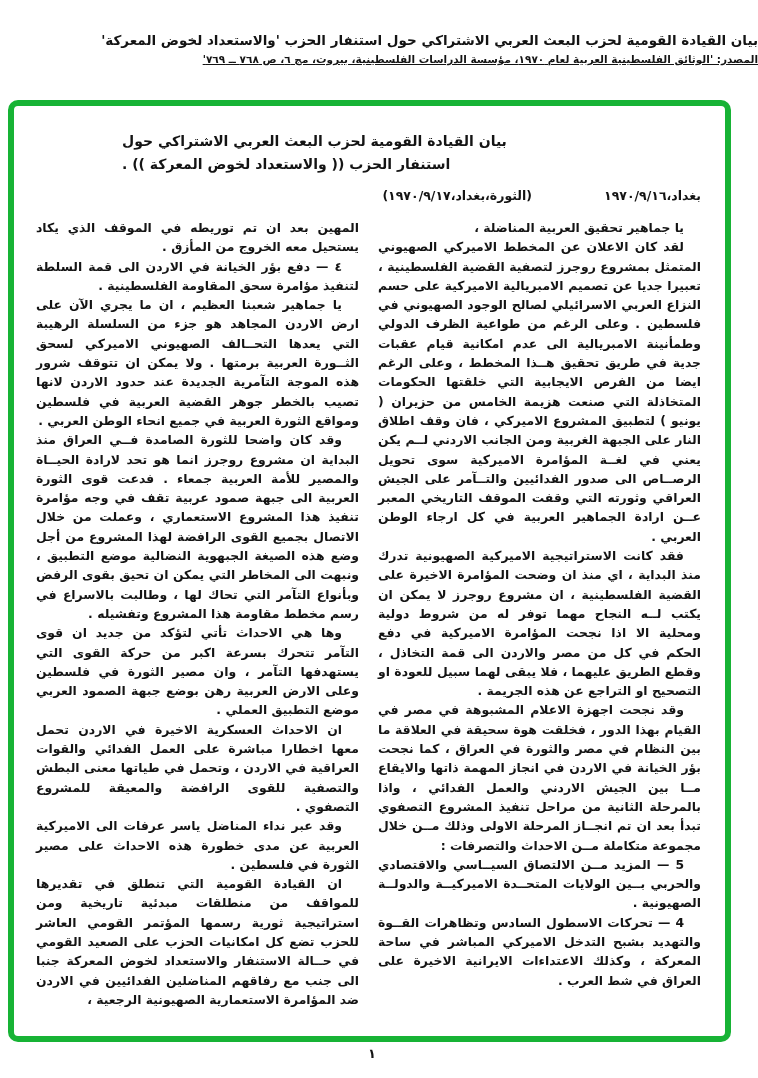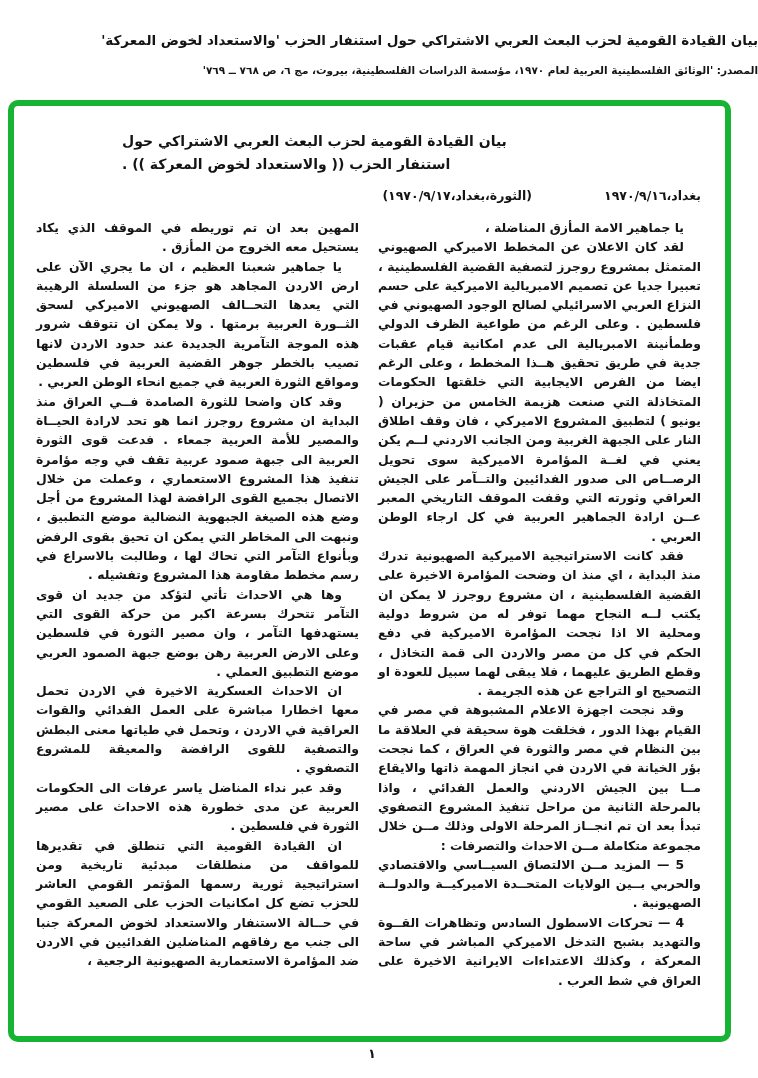--- a/index.html
+++ b/index.html
@@ -2,21 +2,21 @@
 <html lang="ar"><head>
 <meta charset="utf-8">
 <style>
   html, body { margin: 0; padding: 0; background: #ffffff; }
   body {
     width: 758px; height: 1078px; position: relative; overflow: hidden;
     font-family: "DejaVu Sans", sans-serif; color: #141414;
   }
   .doc-header { position: absolute; top: 32px; left: 0; right: 0; direction: rtl; }
   .doc-header .h1 { font-weight: bold; font-size: 13.5px; letter-spacing: 0; }
-  .doc-header .h2 { font-weight: bold; font-size: 10.5px; margin-top: 16px; }
+  .doc-header .h2 { font-weight: bold; font-size: 10.5px; margin-top: 5px; text-decoration: underline; }
 
   .green-box {
     position: absolute; left: 8px; top: 100px; width: 723px; height: 942px;
     box-sizing: border-box; border: 6px solid #17b335; border-radius: 10px;
     padding: 24px 24px 0 22px; overflow: hidden; direction: rtl;
   }
   .doc-title { margin-left: 0; margin-right: 80px; padding-left: 0; direction: rtl;
                text-align: left; font-weight: bold; font-size: 14px; line-height: 23px; }
   .doc-title .line { white-space: nowrap; margin-left: 86px; }
   .dateline { display: flex; direction: rtl; gap: 72px; margin-top: 12px;
@@ -45,32 +45,33 @@
     <div class="line">استنفار الحزب (( والاستعداد لخوض المعركة )) .</div>
   </div>
 
   <div class="dateline">
     <span>بغداد،١٩٧٠/٩/١٦</span>
     <span>(الثورة،بغداد،١٩٧٠/٩/١٧)</span>
   </div>
 
   <div class="columns">
     <div class="col">
-        <p>يا جماهير الامة المأزق المناضلة ،</p>
+        <p>يا جماهير تحقيق العربية المناضلة ،</p>
         <p>لقد كان الاعلان عن المخطط الاميركي الصهيوني المتمثل بمشروع روجرز لتصفية القضية الفلسطينية ، تعبيرا جديا عن تصميم الامبريالية الاميركية على حسم النزاع العربي الاسرائيلي لصالح الوجود الصهيوني في فلسطين . وعلى الرغم من طواعية الظرف الدولي وطمأنينة الامبريالية الى عدم امكانية قيام عقبات جدية في طريق تحقيق هــذا المخطط ، وعلى الرغم ايضا من الفرص الايجابية التي خلقتها الحكومات المتخاذلة التي صنعت هزيمة الخامس من حزيران ( يونيو ) لتطبيق المشروع الاميركي ، فان وقف اطلاق النار على الجبهة الغربية ومن الجانب الاردني لــم يكن يعني في لغــة المؤامرة الاميركية سوى تحويل الرصــاص الى صدور الفدائيين والتــآمر على الجيش العراقي وثورته التي وقفت الموقف التاريخي المعبر عــن ارادة الجماهير العربية في كل ارجاء الوطن العربي .</p>
         <p>فقد كانت الاستراتيجية الاميركية الصهيونية تدرك منذ البداية ، اي منذ ان وضحت المؤامرة الاخيرة على القضية الفلسطينية ، ان مشروع روجرز لا يمكن ان يكتب لــه النجاح مهما توفر له من شروط دولية ومحلية الا اذا نجحت المؤامرة الاميركية في دفع الحكم في كل من مصر والاردن الى قمة التخاذل ، وقطع الطريق عليهما ، فلا يبقى لهما سبيل للعودة او التصحيح او التراجع عن هذه الجريمة .</p>
         <p>وقد نجحت اجهزة الاعلام المشبوهة في مصر في القيام بهذا الدور ، فخلقت هوة سحيقة في العلاقة ما بين النظام في مصر والثورة في العراق ، كما نجحت بؤر الخيانة في الاردن في انجاز المهمة ذاتها والايقاع مــا بين الجيش الاردني والعمل الفدائي ، واذا بالمرحلة الثانية من مراحل تنفيذ المشروع التصفوي تبدأ بعد ان تم انجــاز المرحلة الاولى وذلك مــن خلال مجموعة متكاملة مــن الاحداث والتصرفات :</p>
         <p>5 — المزيد مــن الالتصاق السيــاسي والاقتصادي والحربي بــين الولايات المتحــدة الاميركيــة والدولــة الصهيونية .</p>
         <p>4 — تحركات الاسطول السادس وتظاهرات القــوة والتهديد بشبح التدخل الاميركي المباشر في ساحة المعركة ، وكذلك الاعتداءات الايرانية الاخيرة على العراق في شط العرب .</p>
       </div>
     <div class="col">
         <p class="cont">المهين بعد ان تم توريطه في الموقف الذي يكاد يستحيل معه الخروج من المأزق .</p>
+        <p>٤ — دفع بؤر الخيانة في الاردن الى قمة السلطة لتنفيذ مؤامرة سحق المقاومة الفلسطينية .</p>
         <p>يا جماهير شعبنا العظيم ، ان ما يجري الآن على ارض الاردن المجاهد هو جزء من السلسلة الرهيبة التي يعدها التحــالف الصهيوني الاميركي لسحق الثــورة العربية برمتها . ولا يمكن ان تتوقف شرور هذه الموجة التآمرية الجديدة عند حدود الاردن لانها تصيب بالخطر جوهر القضية العربية في فلسطين ومواقع الثورة العربية في جميع انحاء الوطن العربي .</p>
         <p>وقد كان واضحا للثورة الصامدة فــي العراق منذ البداية ان مشروع روجرز انما هو تحد لارادة الحيــاة والمصير للأمة العربية جمعاء . فدعت قوى الثورة العربية الى جبهة صمود عربية تقف في وجه مؤامرة تنفيذ هذا المشروع الاستعماري ، وعملت من خلال الاتصال بجميع القوى الرافضة لهذا المشروع من أجل وضع هذه الصيغة الجبهوية النضالية موضع التطبيق ، ونبهت الى المخاطر التي يمكن ان تحيق بقوى الرفض وبأنواع التآمر التي تحاك لها ، وطالبت بالاسراع في رسم مخطط مقاومة هذا المشروع وتفشيله .</p>
         <p>وها هي الاحداث تأتي لتؤكد من جديد ان قوى التآمر تتحرك بسرعة اكبر من حركة القوى التي يستهدفها التآمر ، وان مصير الثورة في فلسطين وعلى الارض العربية رهن بوضع جبهة الصمود العربي موضع التطبيق العملي .</p>
         <p>ان الاحداث العسكرية الاخيرة في الاردن تحمل معها اخطارا مباشرة على العمل الفدائي والقوات العراقية في الاردن ، وتحمل في طياتها معنى البطش والتصفية للقوى الرافضة والمعيقة للمشروع التصفوي .</p>
-        <p>وقد عبر نداء المناضل ياسر عرفات الى الحكومات العربية عن مدى خطورة هذه الاحداث على مصير الثورة في فلسطين .</p>
+        <p>وقد عبر نداء المناضل ياسر عرفات الى الاميركية العربية عن مدى خطورة هذه الاحداث على مصير الثورة في فلسطين .</p>
         <p>ان القيادة القومية التي تنطلق في تقديرها للمواقف من منطلقات مبدئية تاريخية ومن استراتيجية ثورية رسمها المؤتمر القومي العاشر للحزب تضع كل امكانيات الحزب على الصعيد القومي في حــالة الاستنفار والاستعداد لخوض المعركة جنبا الى جنب مع رفاقهم المناضلين الفدائيين في الاردن ضد المؤامرة الاستعمارية الصهيونية الرجعية ،</p>
       </div>
   </div>
 </div>
 
 <div class="page-number">١</div>
 
 </body></html>

